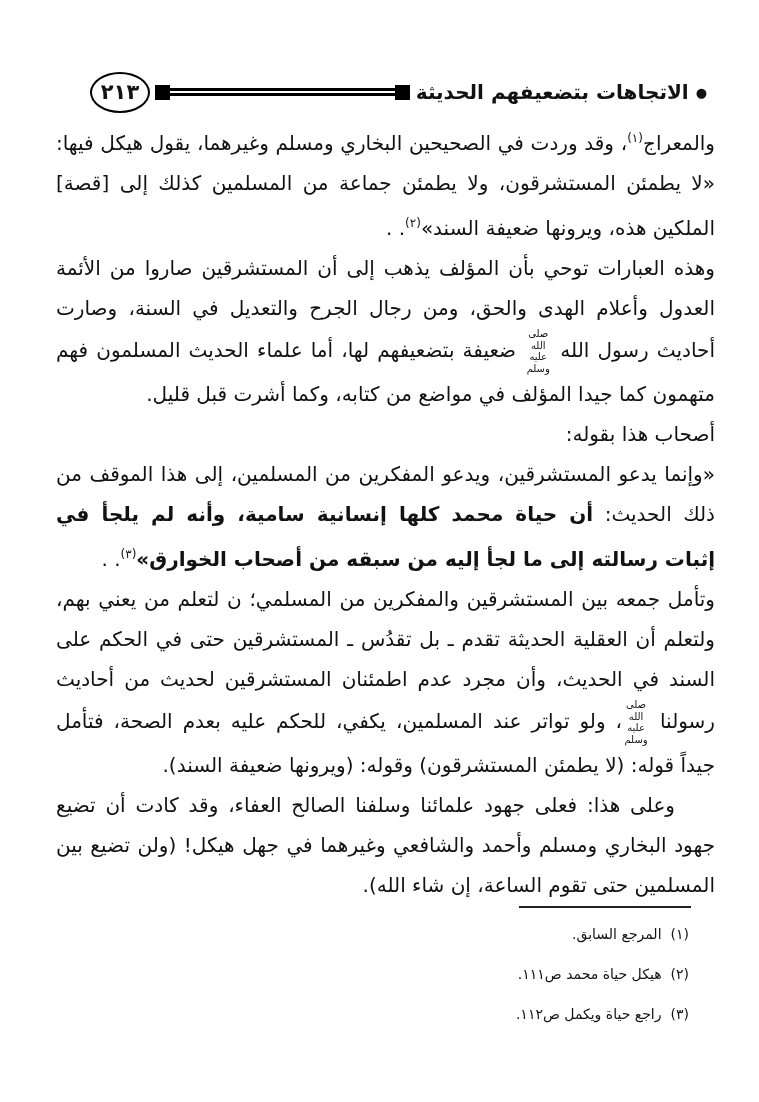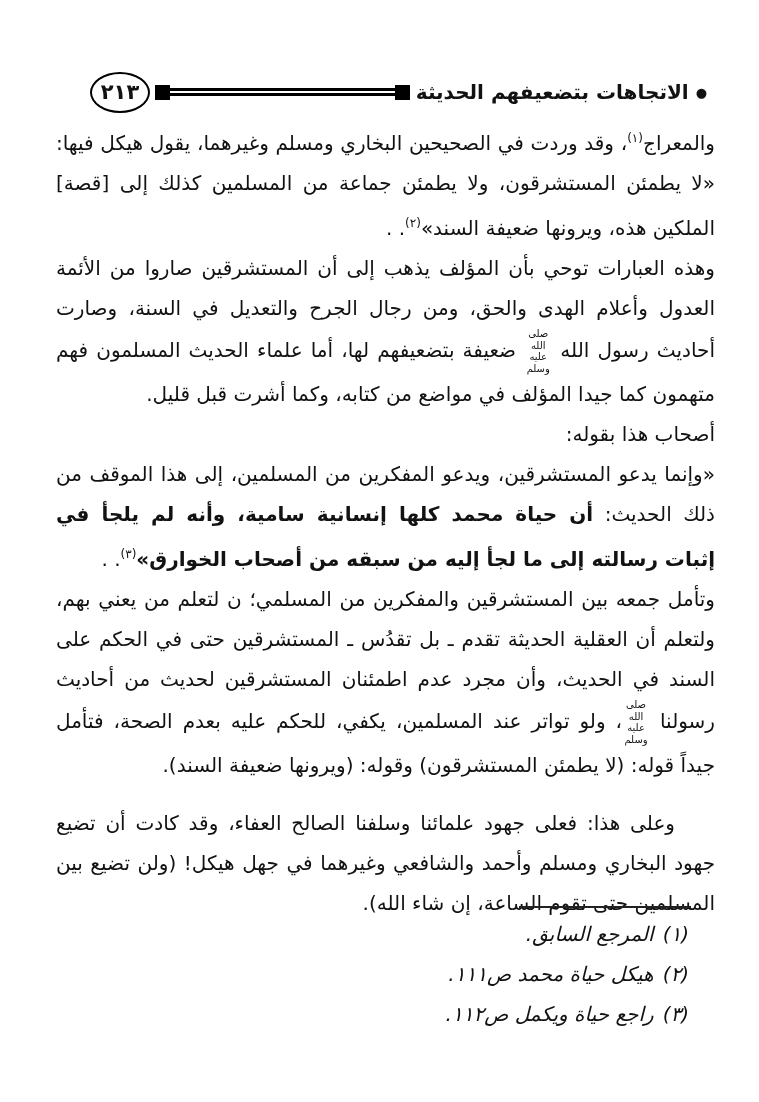--- a/index.html
+++ b/index.html
@@ -61,21 +61,21 @@
   .body {
     position: absolute;
     top: 118px;
     right: 44px;
     left: 56px;
     font-size: 20px;
     line-height: 40px;
     text-align: justify;
   }
   .body p { margin: 0; }
-  .body p.space-before { margin-top: 18px; }
+  .body p.space-before { }
   .body p.indent { text-indent: 40px; }
   .bold { font-weight: bold; }
   .fnref {
     font-size: 12px;
     vertical-align: 8px;
     font-weight: normal;
   }
   .saw {
     display: inline-block;
     width: 28px;
@@ -95,23 +95,22 @@
   }
   .fn-rule {
     width: 172px;
     margin-right: 12px;
     border-top: 2px solid #222;
   }
   .fn-list {
     list-style: none;
     margin: 6px 0 0 0;
     padding: 0 14px 0 0;
-    font-size: 20px;
+    font-size: 14px;
     line-height: 40px;
-    font-style: italic;
   }
   .fn-num { margin-left: 9px; }
 </style>
 </head>
 <body>
 
 <div class="page">
 
   <header class="header">
     <span class="bullet">●</span>

